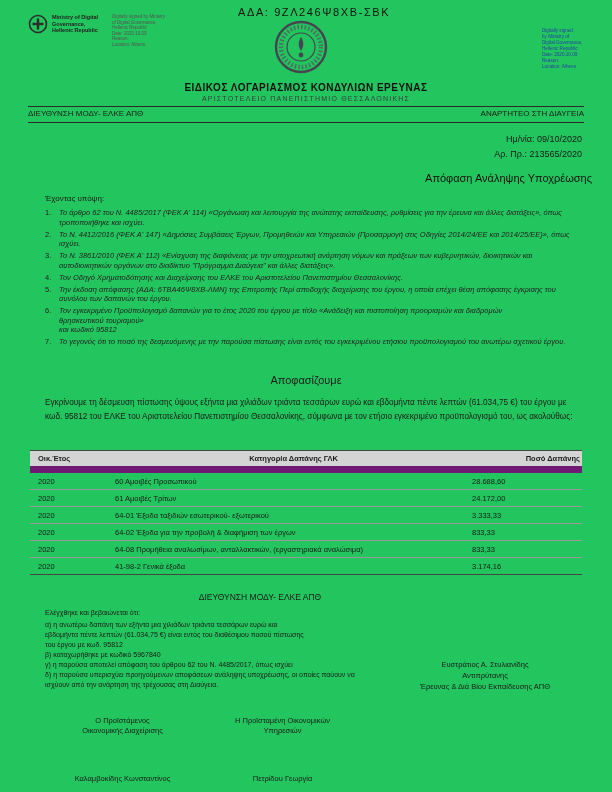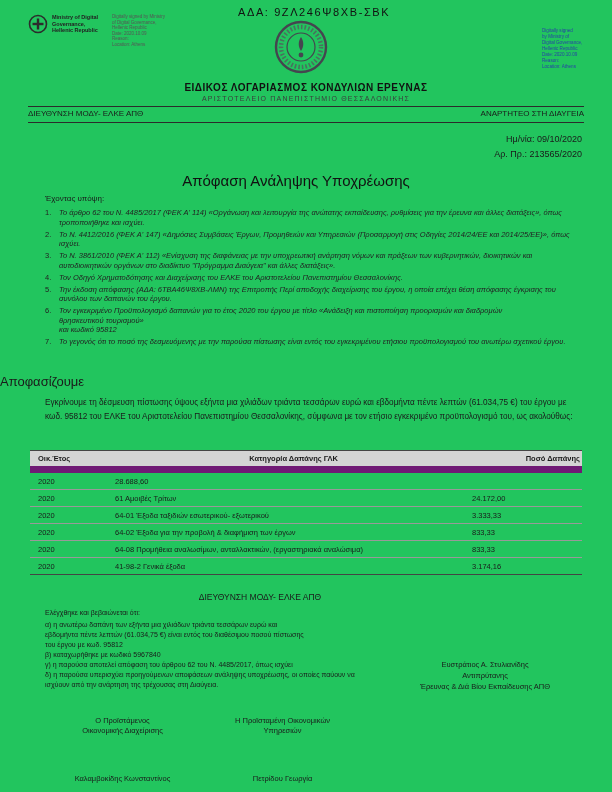--- a/index.html
+++ b/index.html
@@ -29,30 +29,30 @@
 
   .rule{left:28px;right:28px;border-top:1px solid #2b2b2b;height:0;}
   .rule-1{top:106px;}
   .rule-2{top:122px;}
   .dept-left{top:109px;left:28px;font-size:8px;color:#1a1a1a;}
   .dept-right{top:109px;right:28px;font-size:8px;color:#1a1a1a;}
 
   .doc-date{top:134px;right:30px;font-size:9px;}
   .doc-protocol{top:149px;right:30px;font-size:9px;}
 
-  .doc-title{top:172px;left:0;width:592px;text-align:center;font-size:15px;color:#111;}
+  .doc-title{top:172px;left:0;width:592px;text-align:right;font-size:11px;color:#111;}
 
   .premises-heading{top:194px;left:45px;font-size:8px;}
 
   .premises{top:208px;left:45px;width:530px;}
   .premise{display:flex;margin-bottom:2.5px;font-size:7.5px;line-height:9.5px;font-style:italic;color:#222;}
   .premise-num{width:14px;flex:0 0 14px;font-style:normal;}
   .premise-text{flex:1;white-space:pre-line;}
 
-  .decision-heading{top:374px;left:0;width:612px;font-size:13px;}
+  .decision-heading{top:374px;left:0;width:612px;text-align:center;font-size:11px;}
   .decision-paragraph{top:396px;left:45px;width:528px;font-size:8.2px;line-height:13.5px;color:#1a1a1a;}
 
   
   .table{top:450px;left:30px;right:30px;border-top:1px solid #444;border-bottom:1px solid #444;font-size:7.5px;color:#1a1a1a;}
   .thead{display:flex;align-items:center;height:15px;background:#d4d4d4;font-weight:bold;border-bottom:7px solid #701a75;}
   .trow{display:flex;align-items:center;height:16px;border-bottom:1px solid #999;}
   .trow:last-child{border-bottom:none;}
   .col-year{flex:0 0 85px;padding-left:8px;box-sizing:border-box;}
   .col-cat{flex:1;}
   .thead .col-cat{text-align:center;}
@@ -175,20 +175,21 @@
   <div class="abs decision-paragraph">Εγκρίνουμε τη δέσμευση πίστωσης ύψους εξήντα μια χιλιάδων τριάντα τεσσάρων ευρώ και εβδομήντα πέντε λεπτών (61.034,75 €)   του έργου με κωδ. 95812 του ΕΛΚΕ του Αριστοτελείου Πανεπιστημίου Θεσσαλονίκης, σύμφωνα με τον ετήσιο εγκεκριμένο προϋπολογισμό του, ως ακολούθως:</div>
 
   <div class="abs table">
     <div class="thead">
       <span class="col-year">Οικ.Έτος</span>
       <span class="col-cat">Κατηγορία Δαπάνης ΓΛΚ</span>
       <span class="col-amt">Ποσό Δαπάνης</span>
     </div>
     <div class="trow">
       <span class="col-year">2020</span>
+      <span class="col-cat">60 Αμοιβές Προσωπικού</span>
       <span class="col-amt">28.688,60</span>
     </div>
     <div class="trow">
       <span class="col-year">2020</span>
       <span class="col-cat">61 Αμοιβές Τρίτων</span>
       <span class="col-amt">24.172,00</span>
     </div>
     <div class="trow">
       <span class="col-year">2020</span>
       <span class="col-cat">64-01 Έξοδα ταξιδιών εσωτερικού- εξωτερικού</span>

